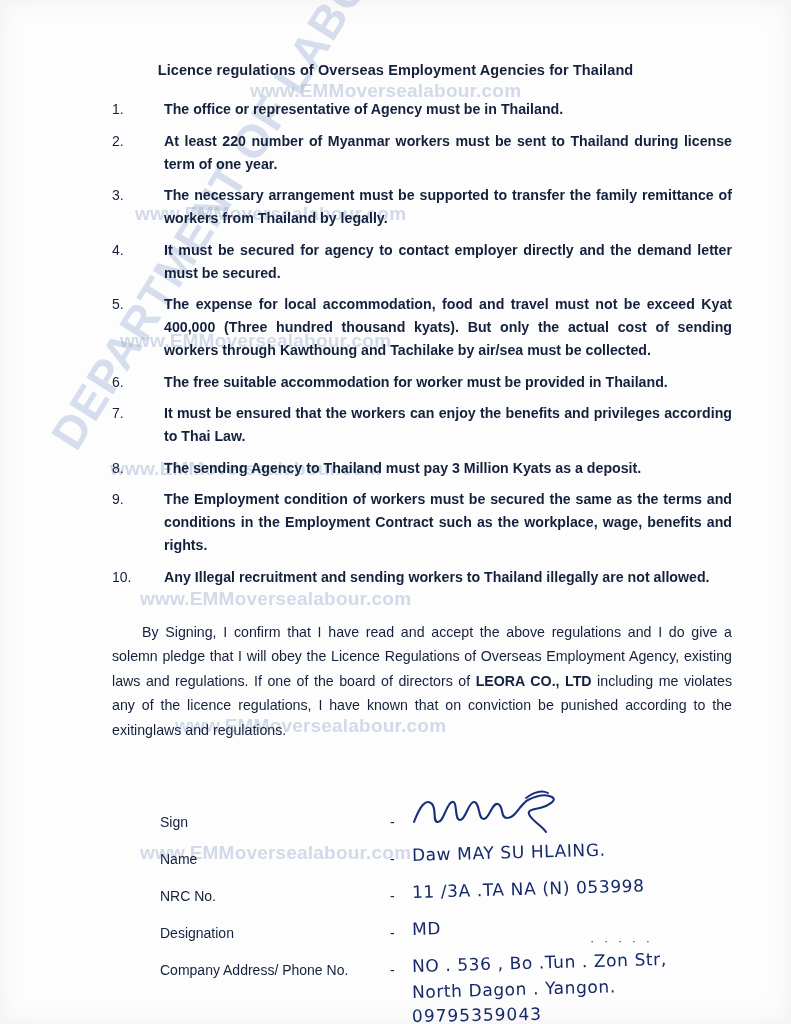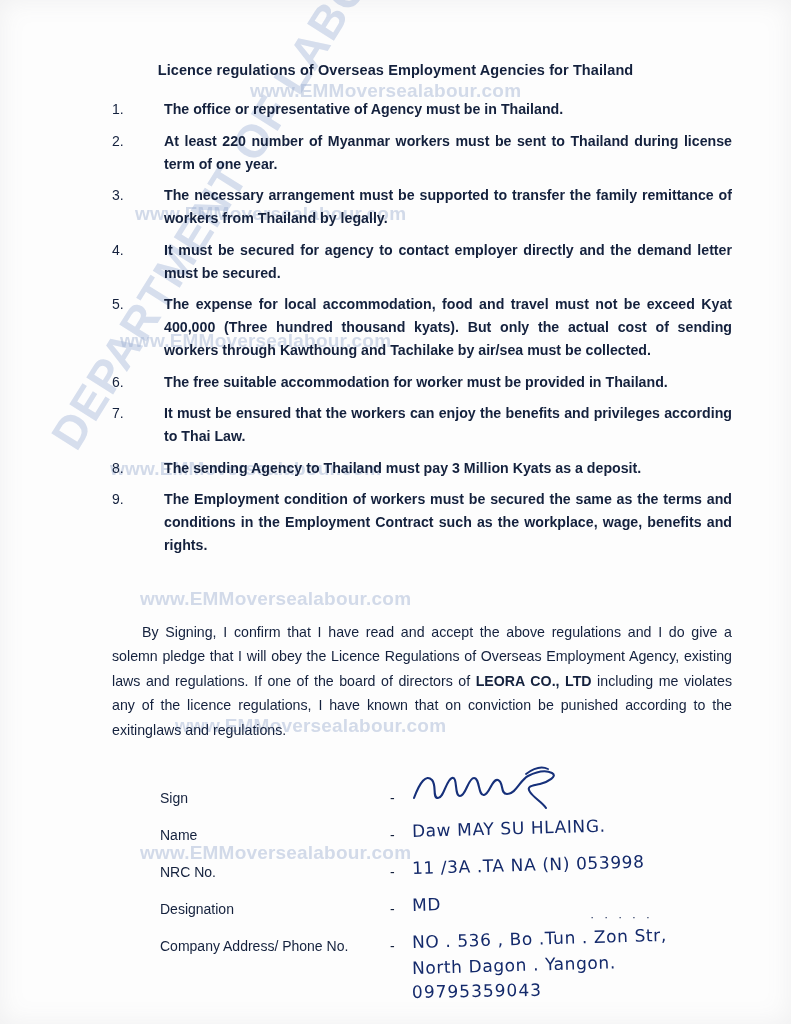--- a/index.html
+++ b/index.html
@@ -124,21 +124,21 @@
     line-height: 1.72;
     text-align: justify;
   }
   .closing .indent { display: inline-block; width: 30px; }
   .closing b { font-weight: 700; margin-top: 34px; }
 
   
   .sig-block {
     position: absolute;
     left: 160px;
-    top: 786px;
+    top: 810px;
     width: 600px;
   }
   .sig-row {
     position: relative;
     height: 37px;
   }
   .sig-label {
     position: absolute;
     left: 0;
     top: 4px;
@@ -255,20 +255,24 @@
       <div class="item">
         <div class="item-num">8.</div>
         <div class="item-text">The sending Agency to Thailand must pay 3 Million Kyats as a deposit.</div>
       </div>
 
       <div class="item">
         <div class="item-num">9.</div>
         <div class="item-text">The Employment condition of workers must be secured the same as the terms and conditions in the Employment Contract such as the workplace, wage, benefits and rights.</div>
       </div>
 
+      <div class="item">
+        <div class="item-num">10.</div>
+        <div class="item-text">Any Illegal recruitment and sending workers to Thailand illegally are not allowed.</div>
+      </div>
 
     </div>
 
     <div class="closing">
       <span class="indent"></span><span>By Signing, I confirm that I have read and accept the above regulations and I do give a solemn pledge that I will obey the Licence Regulations of Overseas Employment Agency, existing laws and regulations. If one of the board of directors of </span><b>LEORA CO., LTD</b><span> including me violates any of the licence regulations, I have known that on conviction be punished according to the exitinglaws and regulations.</span>
     </div>
 
     <div class="sig-block">
 
       <div class="sig-row">

